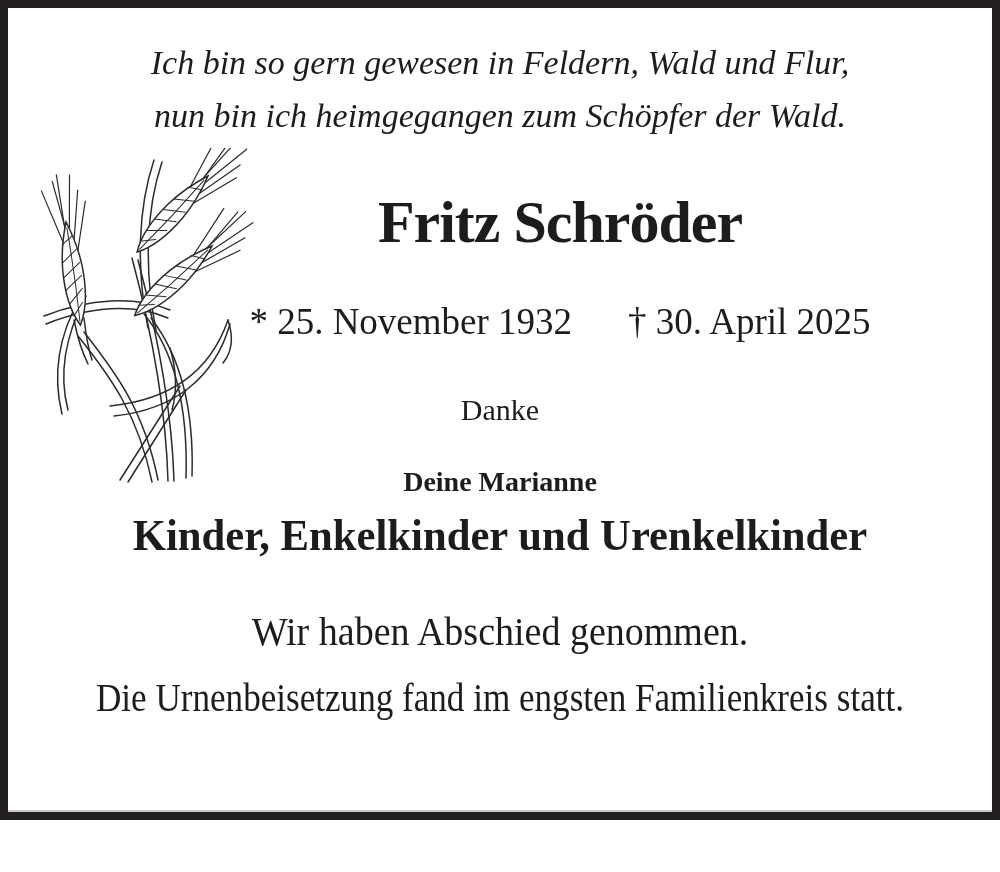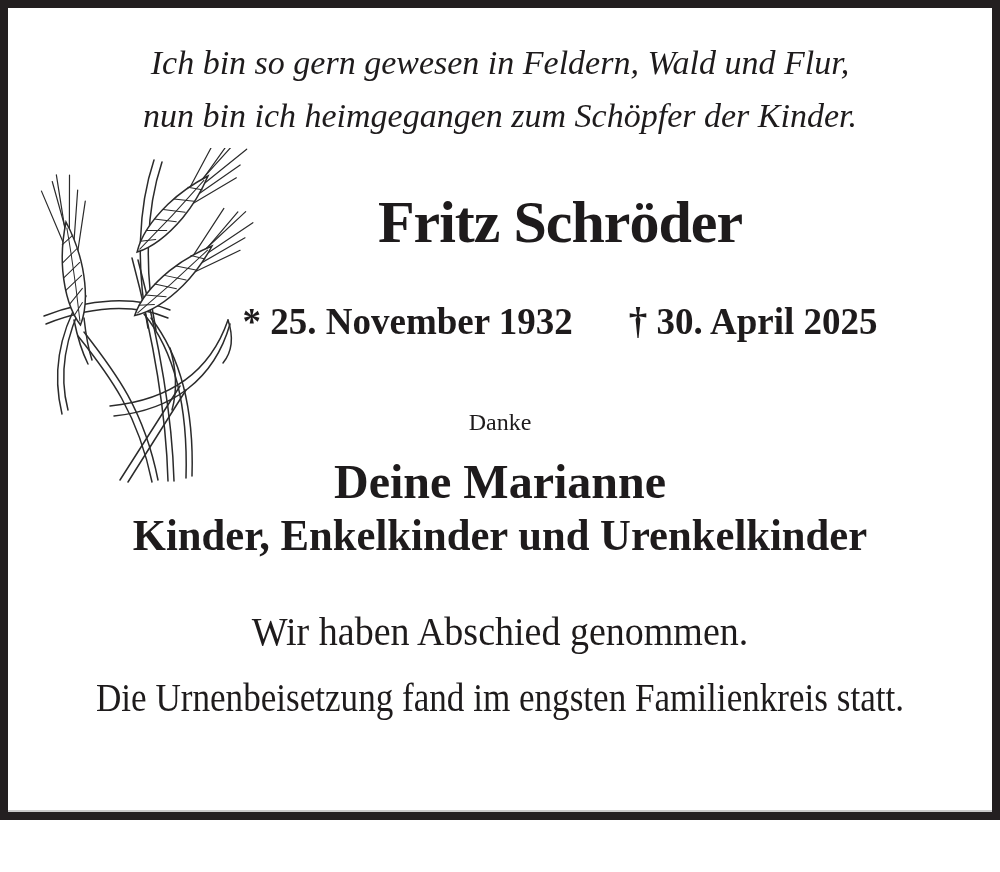--- a/index.html
+++ b/index.html
@@ -42,31 +42,30 @@
     line-height: 112px;
     letter-spacing: -1px;
   }
   .dates {
     top: 290px;
     font-size: 37px;
     line-height: 48px;
     display: flex;
     justify-content: center;
     gap: 56px;
-    font-weight: bold;
   }
   .danke {
-    top: 392px;
-    font-size: 24px;
+    top: 380px;
+    font-size: 30px;
     line-height: 44px;
   }
   .mourner1 {
     top: 446px;
     font-weight: bold;
-    font-size: 48px;
+    font-size: 28px;
     line-height: 56px;
   }
   .mourner2 {
     top: 500px;
     font-weight: bold;
     font-size: 44px;
     line-height: 56px;
     transform: scaleX(0.97);
     transform-origin: 50% 50%;
   }
@@ -161,21 +160,21 @@
     <path d="M54,172 C58,192 62,204 68,216"></path>
     <path d="M64,170 C66,188 68,200 72,212"></path>
 
     <use href="#ear" transform="translate(46,74) rotate(-8)"></use>
     <use href="#ear" transform="translate(188,28) rotate(43)"></use>
     <use href="#ear" transform="translate(192,98) rotate(48)"></use>
   </svg>
 
   <div class="line epitaph">
     <div>Ich bin so gern gewesen in Feldern, Wald und Flur,</div>
-    <div>nun bin ich heimgegangen zum Schöpfer der Kinder.</div>
+    <div>nun bin ich heimgegangen zum Schöpfer der Wald.</div>
   </div>
 
   <div class="line name offset">Fritz Schröder</div>
 
   <div class="line dates offset">
     <span>* 25. November 1932</span>
     <span>† 30. April 2025</span>
   </div>
 
   <div class="line danke">Danke</div>

